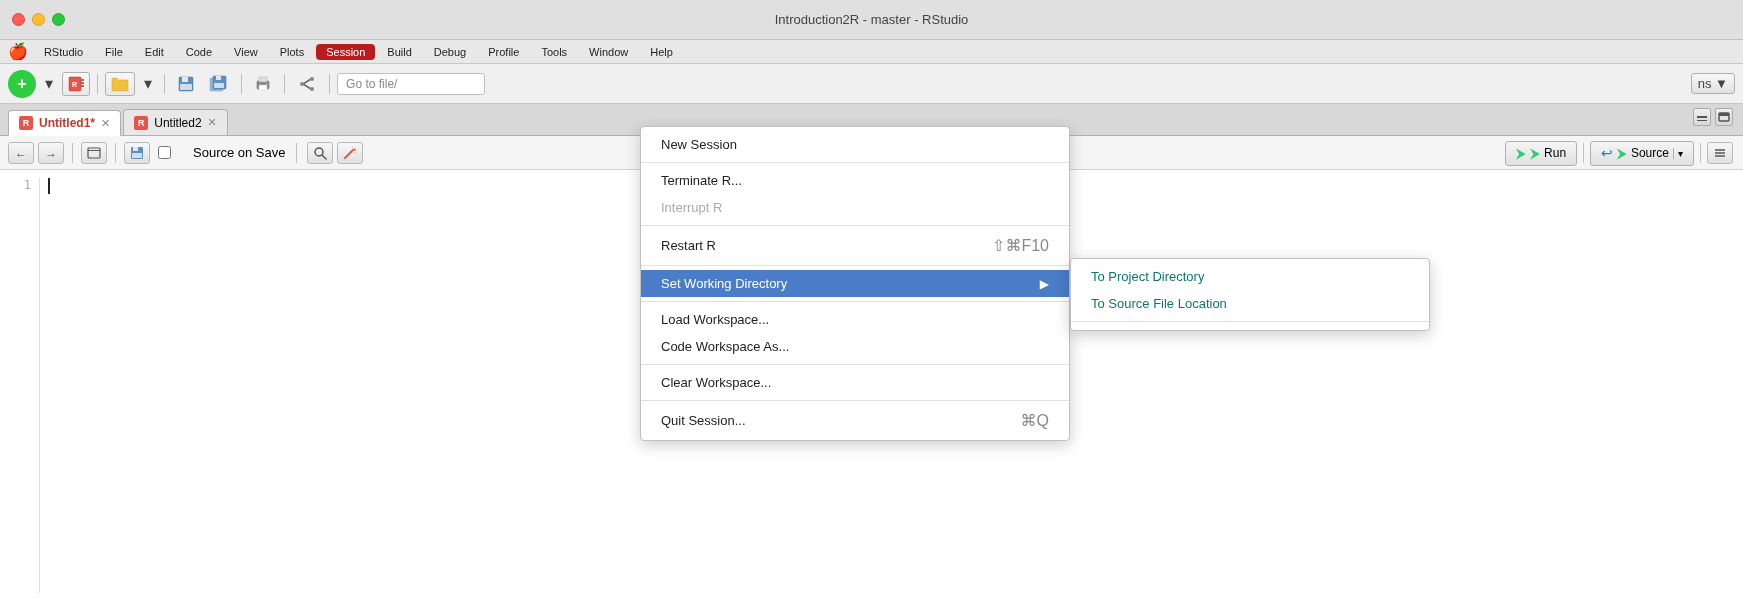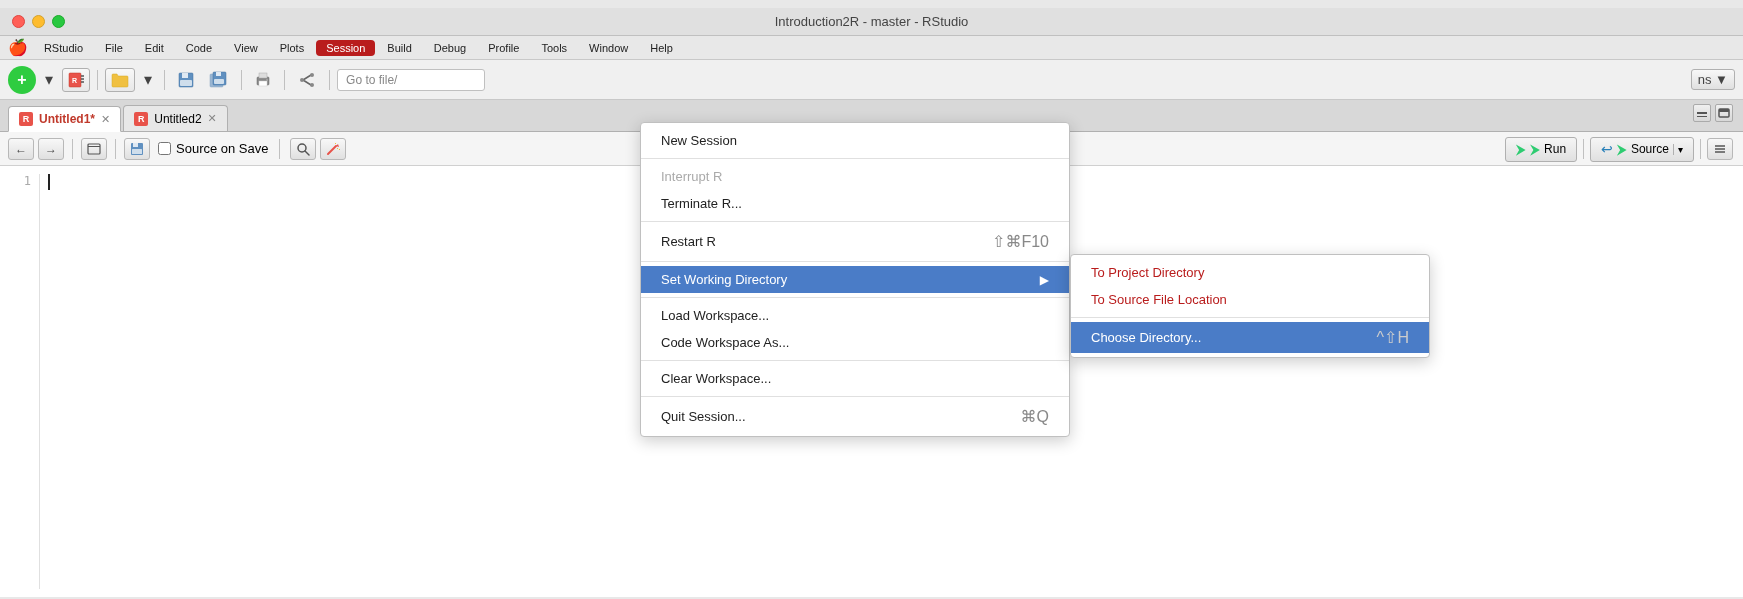--- a/index.html
+++ b/index.html
@@ -9,27 +9,26 @@
       background: #e8e8e8;
       width: 1743px;
       height: 599px;
       overflow: hidden;
       position: relative;
     }
 
     
     .title-bar {
       background: #e0e0e0;
-      height: 28px;
+      height: 40px;
       display: flex;
       align-items: center;
       padding: 0 12px;
       border-bottom: 1px solid #c0c0c0;
       position: relative;
-      margin-top: 8px;
     }
     .traffic-lights {
       display: flex;
       gap: 7px;
       margin-right: 20px;
     }
     .traffic-light {
       width: 13px;
       height: 13px;
       border-radius: 50%;
@@ -203,21 +202,21 @@
       display: flex;
       align-items: center;
       justify-content: center;
       cursor: pointer;
       font-size: 12px;
       color: #444;
     }
     .source-on-save {
       display: flex;
       align-items: center;
-      gap: 5px;
+      gap: 22px;
       margin-left: 4px;
     }
     .source-on-save input[type=checkbox] {
       cursor: pointer;
     }
 
     
     .right-editor-toolbar {
       position: absolute;
       right: 10px;
@@ -353,21 +352,21 @@
       border-radius: 4px;
       box-shadow: 0 4px 16px rgba(0,0,0,0.2);
       width: 360px;
       z-index: 101;
       padding: 4px 0;
     }
     .submenu-item {
       padding: 6px 20px;
       cursor: pointer;
       font-size: 13px;
-      color: #b91c1c;
+      color: #0f766e;
       display: flex;
       align-items: center;
       justify-content: space-between;
     }
     .submenu-item.highlighted {
       background: #4a7cc7;
       color: white;
     }
     .submenu-item.highlighted .menu-shortcut { color: #ccc; }
     .panel-resize-btn {
@@ -576,25 +575,25 @@
       </div>
     </div>
   </div>
 
   <div class="session-menu">
     <div class="session-menu-item">
       <span>New Session</span>
       <span class="menu-shortcut"></span>
     </div>
     <div class="session-menu-separator"></div>
+    <div class="session-menu-item">
+      <span>Terminate R...</span>
+    </div>
     <div class="session-menu-item disabled">
       <span>Interrupt R</span>
-    </div>
-    <div class="session-menu-item">
-      <span>Terminate R...</span>
     </div>
     <div class="session-menu-separator"></div>
     <div class="session-menu-item">
       <span>Restart R</span>
       <span class="menu-shortcut">⇧⌘F10</span>
     </div>
     <div class="session-menu-separator"></div>
     <div class="session-menu-item highlighted">
       <span>Set Working Directory</span>
       <span class="submenu-arrow">▶</span>
@@ -618,19 +617,15 @@
   </div>
 
   <div class="submenu">
     <div class="submenu-item">
       <span>To Project Directory</span>
     </div>
     <div class="submenu-item">
       <span>To Source File Location</span>
     </div>
     <div style="height:1px; background:#e0e0e0; margin:4px 0;"></div>
-    <div class="submenu-item highlighted">
-      <span>Choose Directory...</span>
-      <span class="menu-shortcut" style="color:#ccc;">^⇧H</span>
-    </div>
   </div>
 
 </div>
 
 </body></html>

